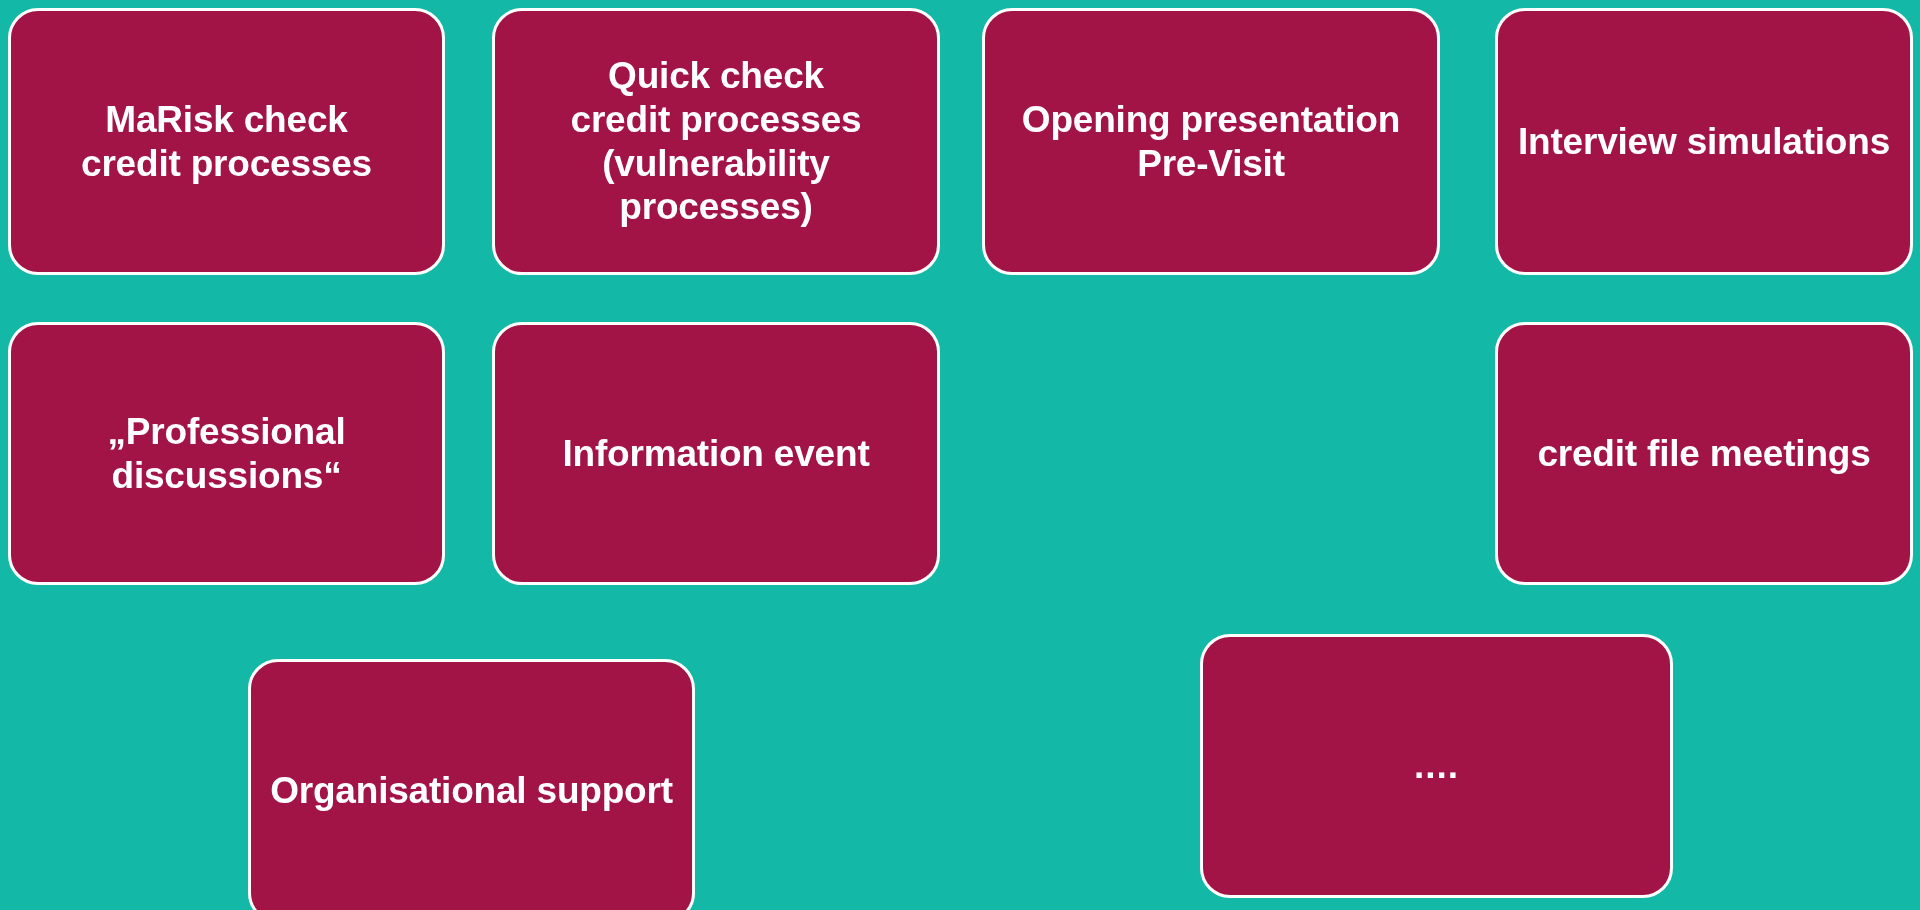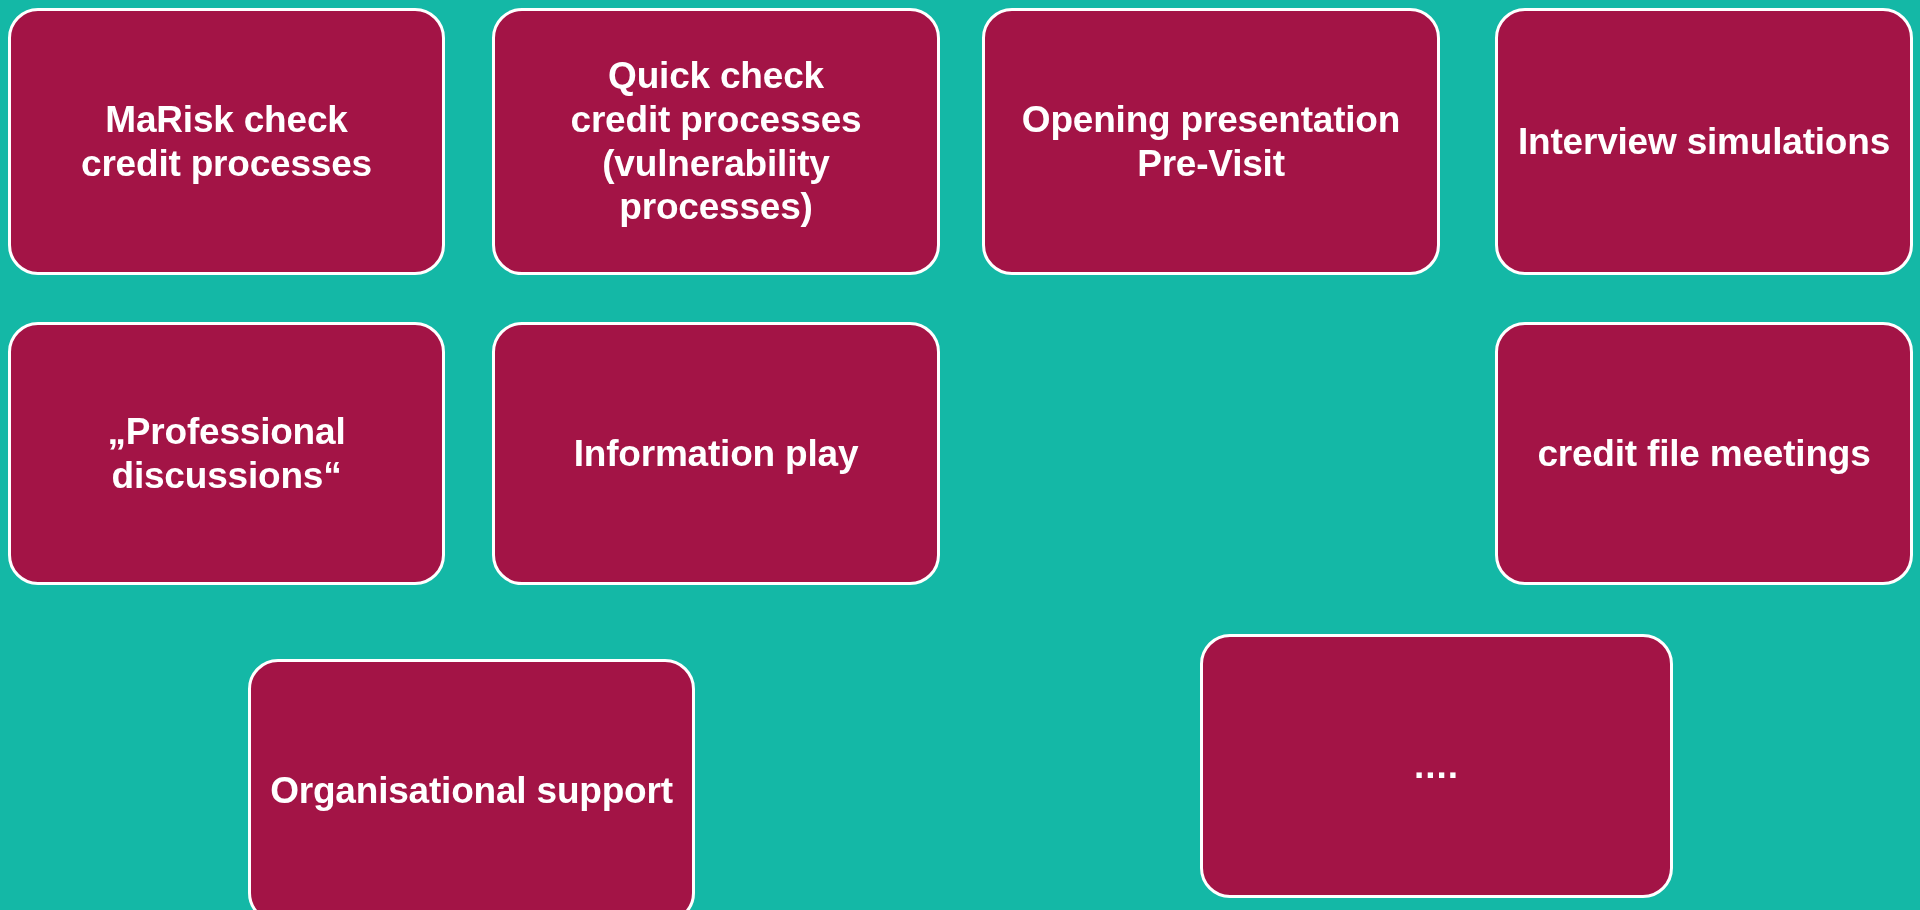--- a/index.html
+++ b/index.html
@@ -85,21 +85,21 @@
   <div class="card r1 c4">
     <span class="card-label">Interview simulations</span>
   </div>
 
   <div class="card r2 c1">
     <span class="card-label">„Professional
 discussions“</span>
   </div>
 
   <div class="card r2 c2">
-    <span class="card-label">Information play</span>
+    <span class="card-label">Information event</span>
   </div>
 
 
   <div class="card r2 c4">
     <span class="card-label">credit file meetings</span>
   </div>
 
   <div class="card r3 d1">
     <span class="card-label">Organisational support</span>
   </div>

